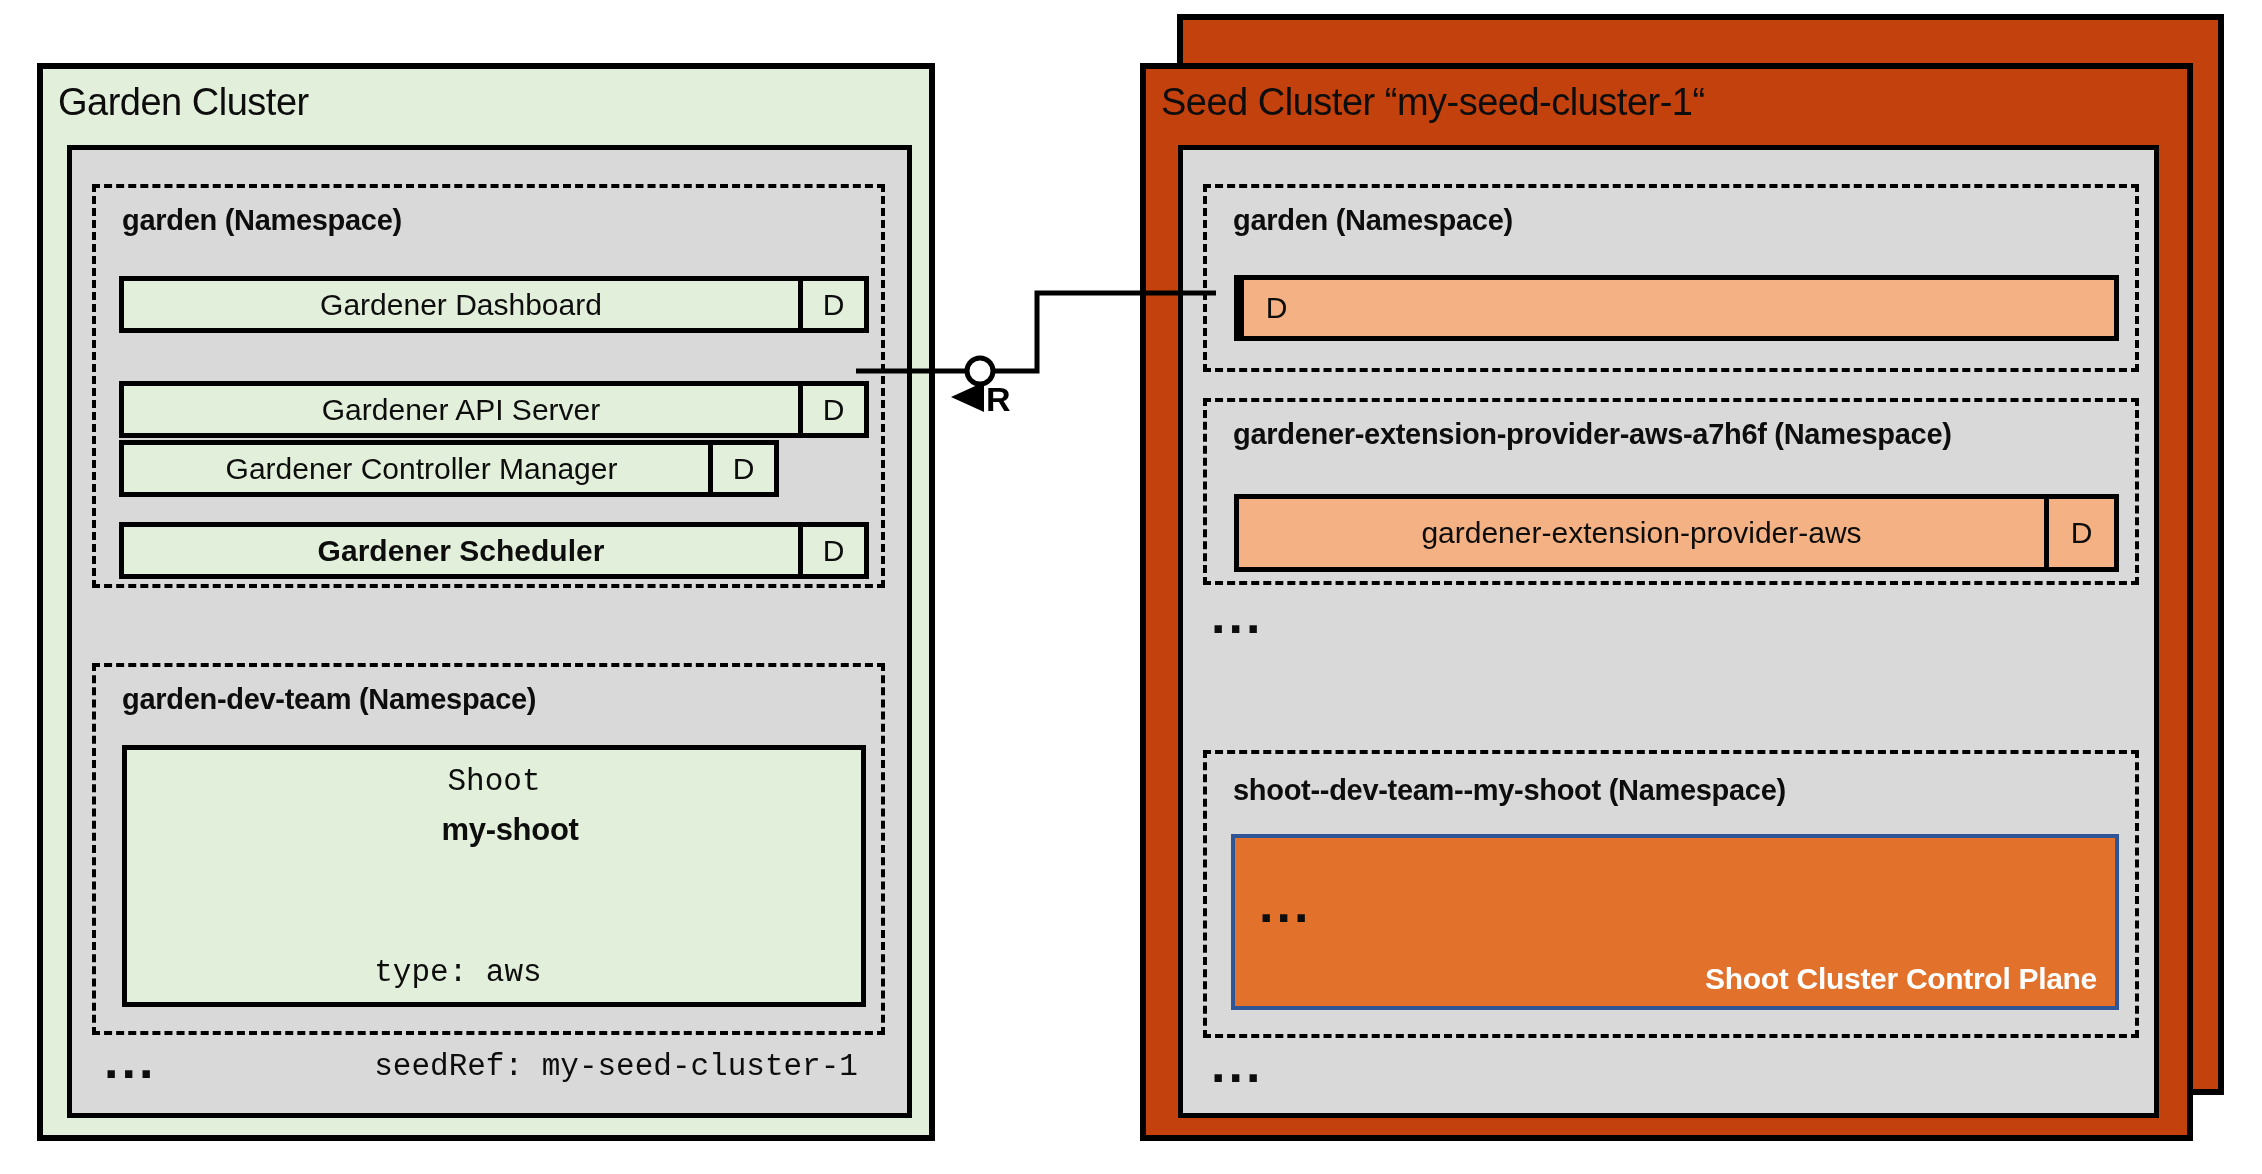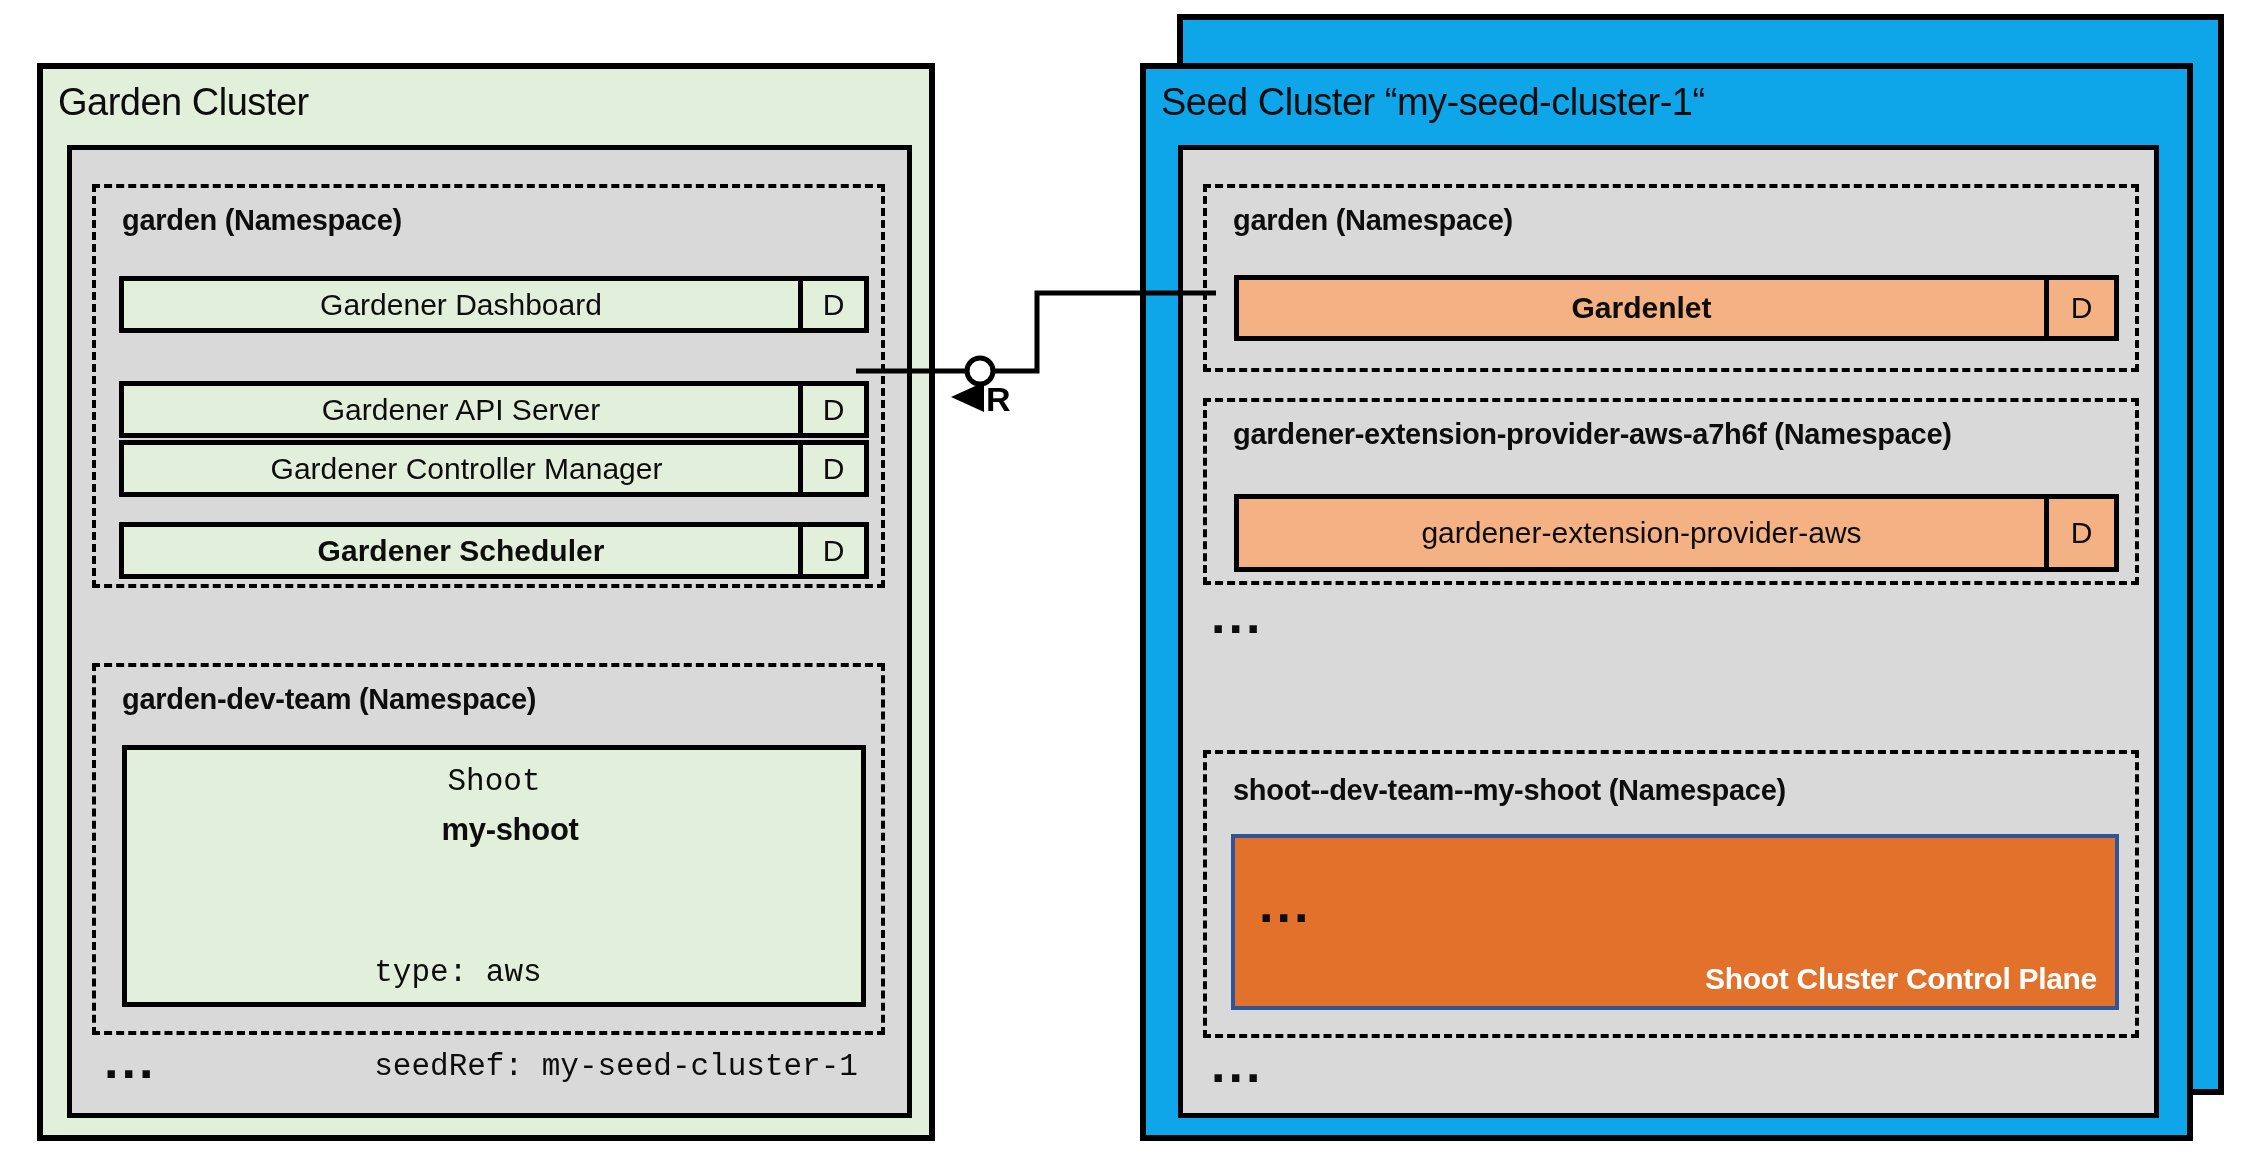--- a/index.html
+++ b/index.html
@@ -3,21 +3,21 @@
 <meta charset="utf-8">
 <style>
   * { box-sizing: border-box; margin: 0; padding: 0; }
   html,body { background:#ffffff; }
   body { font-family:"Liberation Sans", sans-serif; color:#0d0d0d; }
   #stage { position:relative; width:2262px; height:1174px; background:#ffffff; overflow:hidden; }
 
   
   .cluster { position:absolute; border:6px solid #000; }
   .cluster.green { background:#e2efda; }
-  .cluster.blue  { background:#0ea5e9; }
+  .cluster.blue  { background:#c2410c; }
 
   .cluster-title { position:absolute; left:15px; top:12px; font-size:38px; letter-spacing:-0.5px; }
 
   .panel { position:absolute; background:#d9d9d9; border:5px solid #000; }
 
   .ns { position:absolute; border:4px dashed #000; }
   .ns-label { position:absolute; left:26px; top:16px; font-size:29px; font-weight:700; letter-spacing:-0.3px; }
 
   .row { position:absolute; display:flex; border:5px solid #000; background:#e2efda; }
   .row.orange { background:#f4b183; }
@@ -56,21 +56,21 @@
         <div class="row" style="left:23px; top:88px; width:750px; height:57px;">
           <div class="row-name">Gardener Dashboard</div>
           <div class="row-badge">D</div>
         </div>
 
         <div class="row" style="left:23px; top:170px; width:750px; height:57px;margin-top:23px;">
           <div class="row-name">Gardener API Server</div>
           <div class="row-badge">D</div>
         </div>
 
-        <div class="row" style="left:23px; top:252px; width:750px; height:57px;padding-left:11px;">
+        <div class="row" style="left:23px; top:252px; width:660px; height:57px;padding-left:11px;">
           <div class="row-name">Gardener Controller Manager</div>
           <div class="row-badge">D</div>
         </div>
 
         <div class="row" style="left:23px; top:334px; width:750px; height:57px;">
           <div class="row-name bold">Gardener Scheduler</div>
           <div class="row-badge">D</div>
         </div>
       </div>
 
@@ -95,21 +95,20 @@
 
   <div class="cluster blue" style="left:1140px; top:63px; width:1053px; height:1078px;">
     <div class="cluster-title">Seed Cluster “my-seed-cluster-1“</div>
 
     <div class="panel" style="left:32px; top:76px; width:981px; height:973px;">
 
       <div class="ns" style="left:20px; top:34px; width:936px; height:188px;">
         <div class="ns-label">garden (Namespace)</div>
 
         <div class="row orange" style="left:27px; top:87px; width:885px; height:66px;">
-          <div class="row-name bold">Gardenlet</div>
           <div class="row-badge" style="width:70px;">D</div>
         </div>
       </div>
 
       <div class="ns" style="left:20px; top:248px; width:936px; height:187px;text-align:center;">
         <div class="ns-label">gardener-extension-provider-aws-a7h6f (Namespace)</div>
 
         <div class="row orange" style="left:27px; top:92px; width:885px; height:78px;">
           <div class="row-name">gardener-extension-provider-aws</div>
           <div class="row-badge" style="width:70px;">D</div>

